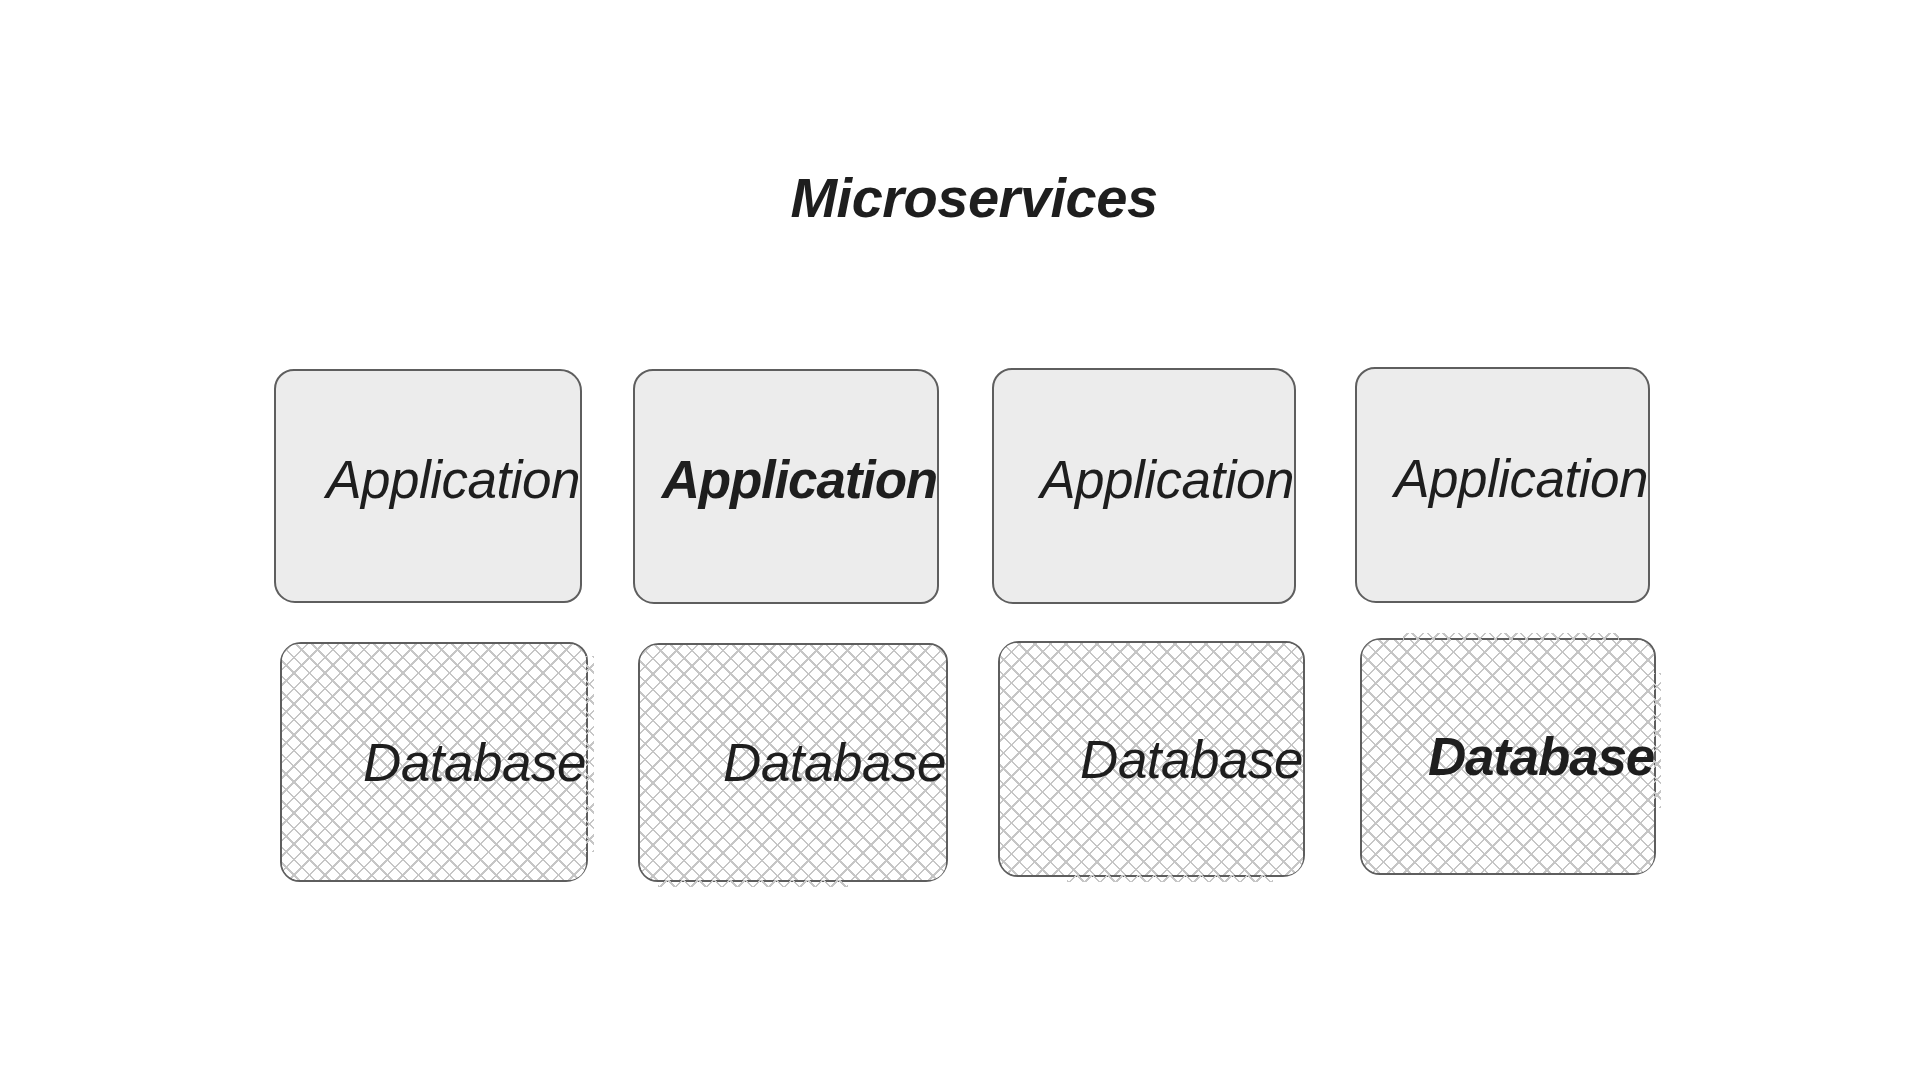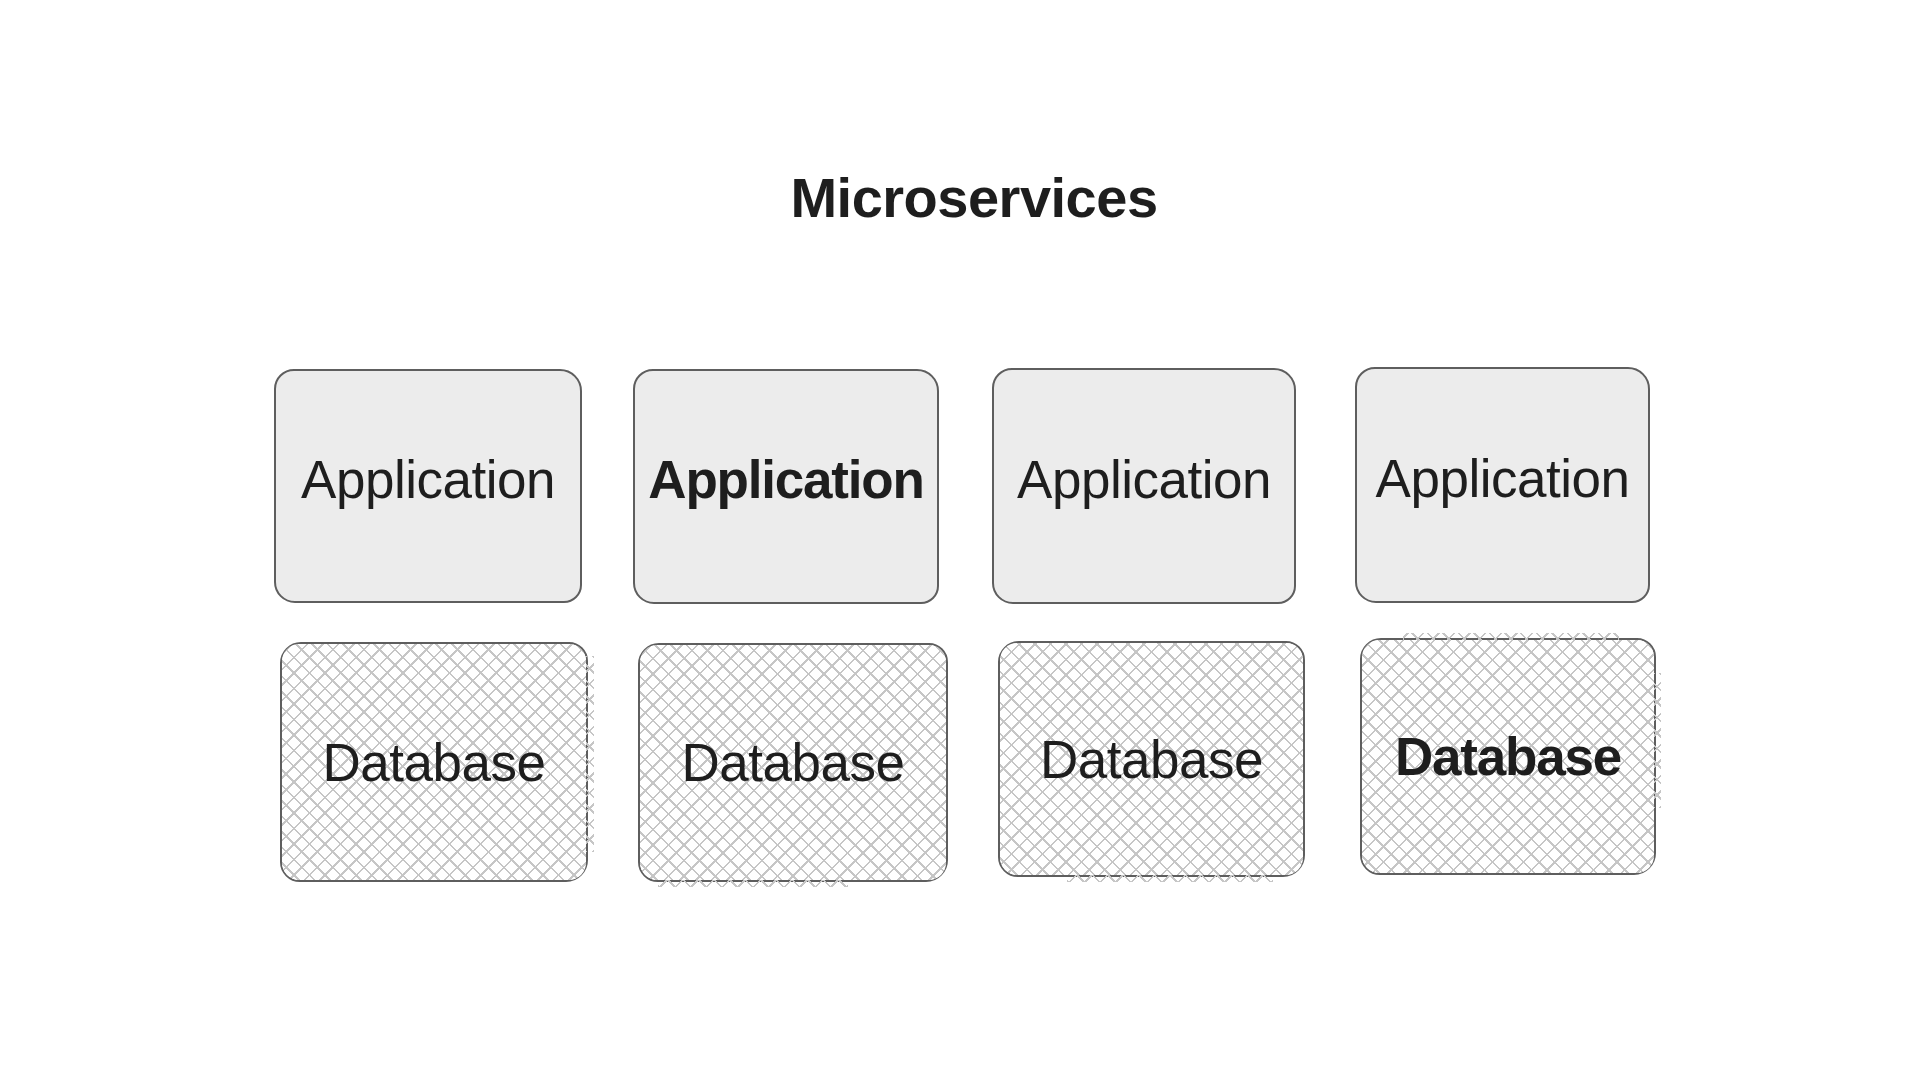--- a/index.html
+++ b/index.html
@@ -5,35 +5,36 @@
   html,body{margin:0;padding:0;}
   body{
     width:1920px;height:1080px;
     background:var(--canvas-background,#ffffff);
     font-family:"Liberation Sans",sans-serif;
     overflow:hidden;
   }
   .canvas{
     position:relative;width:1920px;height:1052px;
     background:var(--canvas-background,#ffffff);
+    font-style:italic;
   }
   .diagram-title{
     position:absolute;
     left:974px;top:168px;
     transform:translateX(-50%);
     font-size:56px;line-height:60px;font-weight:700;
     color:var(--text,#1e1e1e);
     letter-spacing:-0.5px;
     white-space:nowrap;
   }
   .box{
     position:absolute;
     border:2.5px solid var(--node-stroke,#5e5e5e);
     box-sizing:border-box;
-    display:flex;align-items:center;justify-content:center;
+    display:flex;align-items:center;justify-content:flex-end;
   }
   .app{
     background:var(--application-fill,#ececec);
     border-radius:20px 22px 18px 21px;
   }
   .db{
     background:transparent;
     border-radius:21px 19px 22px 20px;
     margin-left:8px;
   }

